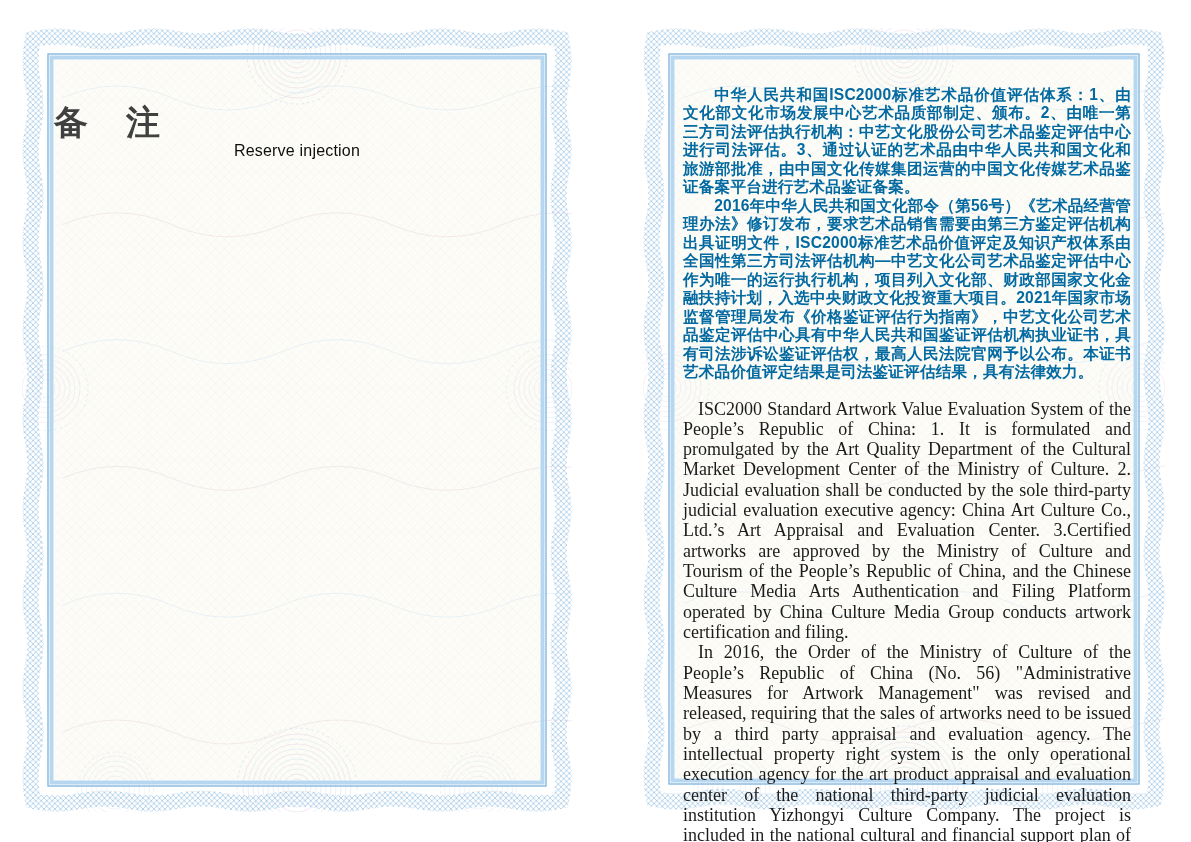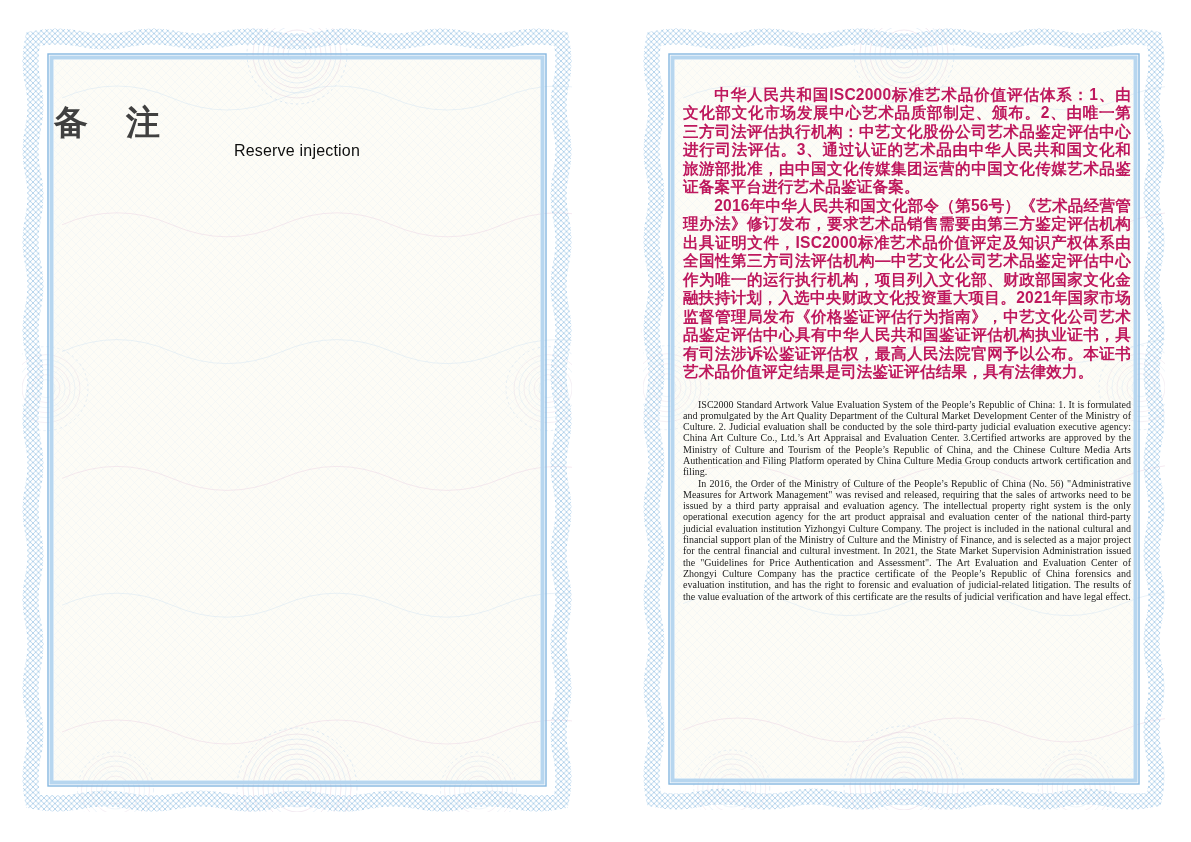--- a/index.html
+++ b/index.html
@@ -15,25 +15,25 @@
     position:absolute;left:0;right:0;top:40px;text-align:left;
     font-size:34px;font-weight:700;color:#404040;letter-spacing:2px;
   }
   .title-en{
     position:absolute;left:0;right:0;top:82px;text-align:center;
     font-size:16px;font-weight:400;color:#0e0e0e;letter-spacing:.2px;
   }
   
   .txt{position:absolute;left:8px;right:2px;top:26px;}
   .cn{
-    margin:0;font-size:15.6px;line-height:1.185;font-weight:700;color:#be185d;
+    margin:0;font-size:15.6px;line-height:1.185;font-weight:700;color:#0369a1;
     text-align:justify;text-indent:2em;letter-spacing:.2px;
   }
   .en{
-    margin:0;font-family:"Liberation Serif",serif;font-size:10px;line-height:1.13;
+    margin:0;font-family:"Liberation Serif",serif;font-size:18px;line-height:1.13;
     color:#1b1b1b;text-align:justify;text-indent:15px;
   }
   .en-gap{margin-top:17px;}
 </style>
 </head>
 <body>
 
 <div class="canvas">
 
   <section class="page" id="pageL" style="left:22px;top:28px;width:550px;height:784px;">

